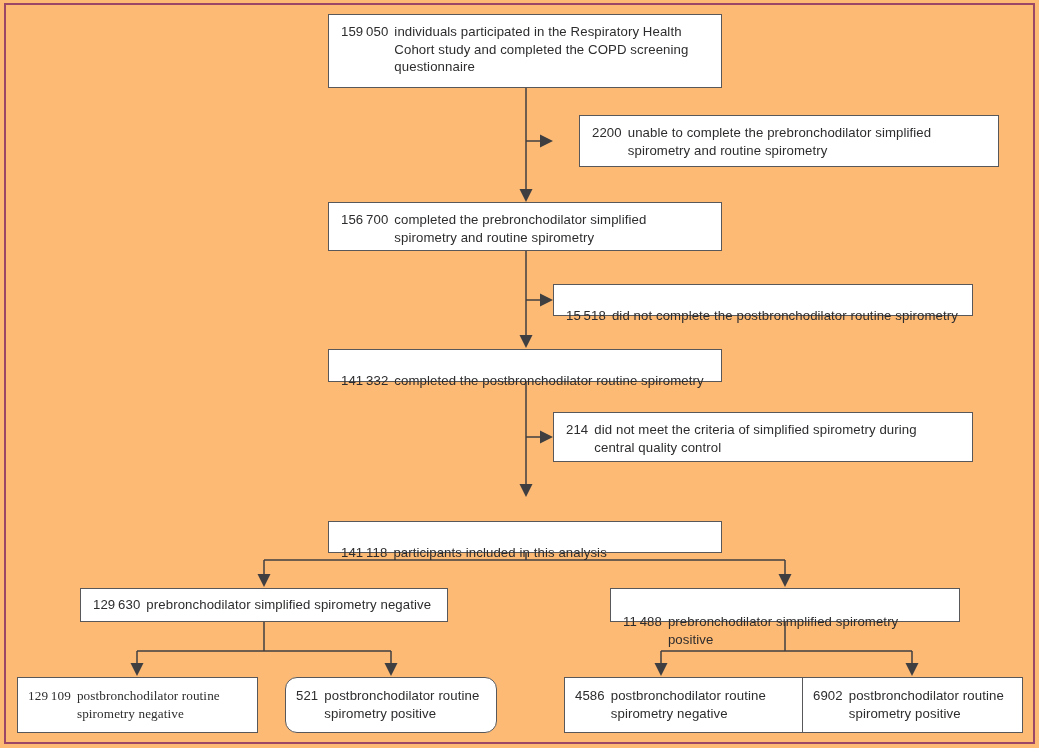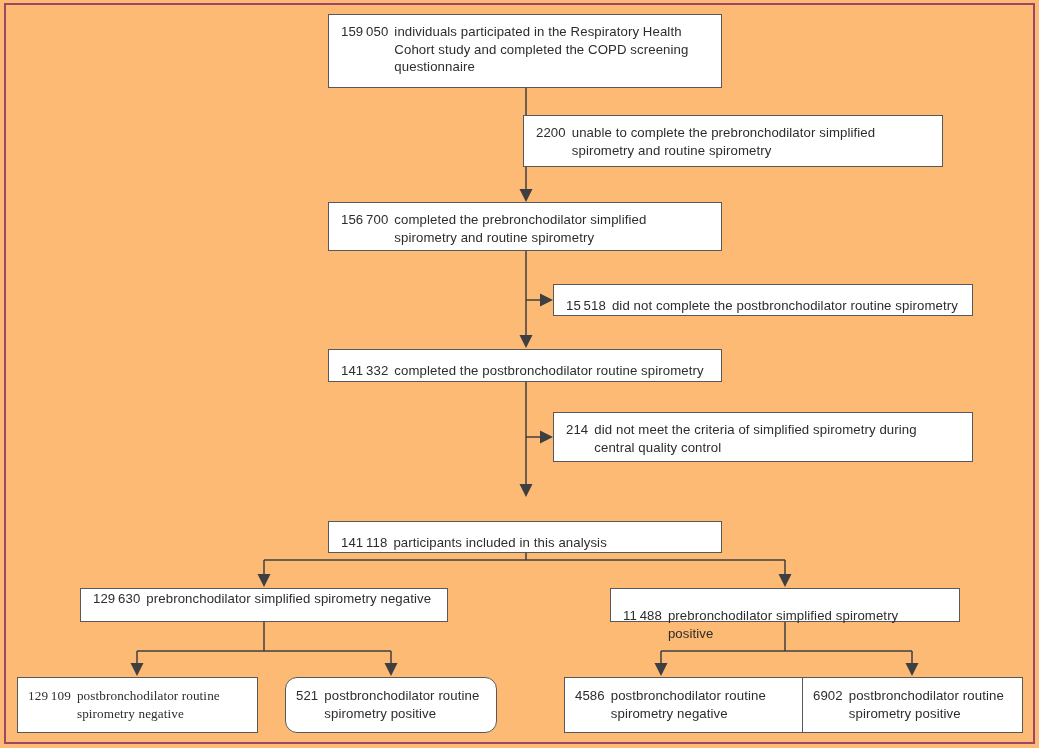--- a/index.html
+++ b/index.html
@@ -31,21 +31,21 @@
     background:#fff;
     border:1.4px solid var(--boxborder);
     display:flex;
     align-items:flex-start;
     gap:6px;
     padding:8px 12px;
     font-size:13.2px;
     line-height:1.33;
     letter-spacing:0.1px;
   }
-  .box.single{padding-top:12px;padding-bottom:6px;}
+  .box.single{padding-top:22px;padding-bottom:6px;}
   .box.leaf{padding:9px 8px 8px 10px;}
   .num{white-space:nowrap;}
   .desc{flex:1 1 auto;min-width:0;}
 </style>
 </head>
 <body>
 
 <div class="canvas">
 
   <svg class="connectors" width="1039" height="748">
@@ -72,21 +72,21 @@
     <path class="ln" d="M661,651 H912"></path>
     <path class="ln" d="M661,651 V674" marker-end="url(#arrow)"></path>
     <path class="ln" d="M912,651 V674" marker-end="url(#arrow)"></path>
   </svg>
 
   <div class="box" style="left:328px;top:14px;width:394px;height:74px;">
     <span class="num">159 050</span>
     <span class="desc">individuals participated in the Respiratory Health Cohort study and completed the COPD screening questionnaire</span>
   </div>
 
-  <div class="box" style="left:523px;top:115px;width:420px;height:52px;">
+  <div class="box" style="left:579px;top:115px;width:420px;height:52px;">
     <span class="num">2200</span>
     <span class="desc">unable to complete the prebronchodilator simplified spirometry and routine spirometry</span>
   </div>
 
   <div class="box" style="left:328px;top:202px;width:394px;height:49px;">
     <span class="num">156 700</span>
     <span class="desc">completed the prebronchodilator simplified spirometry and routine spirometry</span>
   </div>
 
   <div class="box single" style="left:553px;top:284px;width:420px;height:32px;">
@@ -102,26 +102,26 @@
   <div class="box" style="left:553px;top:412px;width:420px;height:50px;">
     <span class="num">214</span>
     <span class="desc">did not meet the criteria of simplified spirometry during central quality control</span>
   </div>
 
   <div class="box single" style="left:328px;top:521px;width:394px;height:32px;">
     <span class="num">141 118</span>
     <span class="desc">participants included in this analysis</span>
   </div>
 
-  <div class="box single" style="left:80px;top:588px;width:368px;height:34px;padding-top:1px;">
+  <div class="box single" style="left:80px;top:588px;width:368px;height:34px;padding-top:7px;">
     <span class="num">129 630</span>
     <span class="desc">prebronchodilator simplified spirometry negative</span>
   </div>
 
-  <div class="box single" style="left:610px;top:588px;width:350px;height:34px;padding-top:18px;">
+  <div class="box single" style="left:610px;top:588px;width:350px;height:34px;padding-top:24px;">
     <span class="num">11 488</span>
     <span class="desc">prebronchodilator simplified spirometry positive</span>
   </div>
 
   <div class="box leaf" style="left:17px;top:677px;width:241px;height:56px;font-family:Liberation Serif, serif;">
     <span class="num">129 109</span>
     <span class="desc">postbronchodilator routine spirometry negative</span>
   </div>
 
   <div class="box leaf" style="left:285px;top:677px;width:212px;height:56px;border-radius:12px;">

